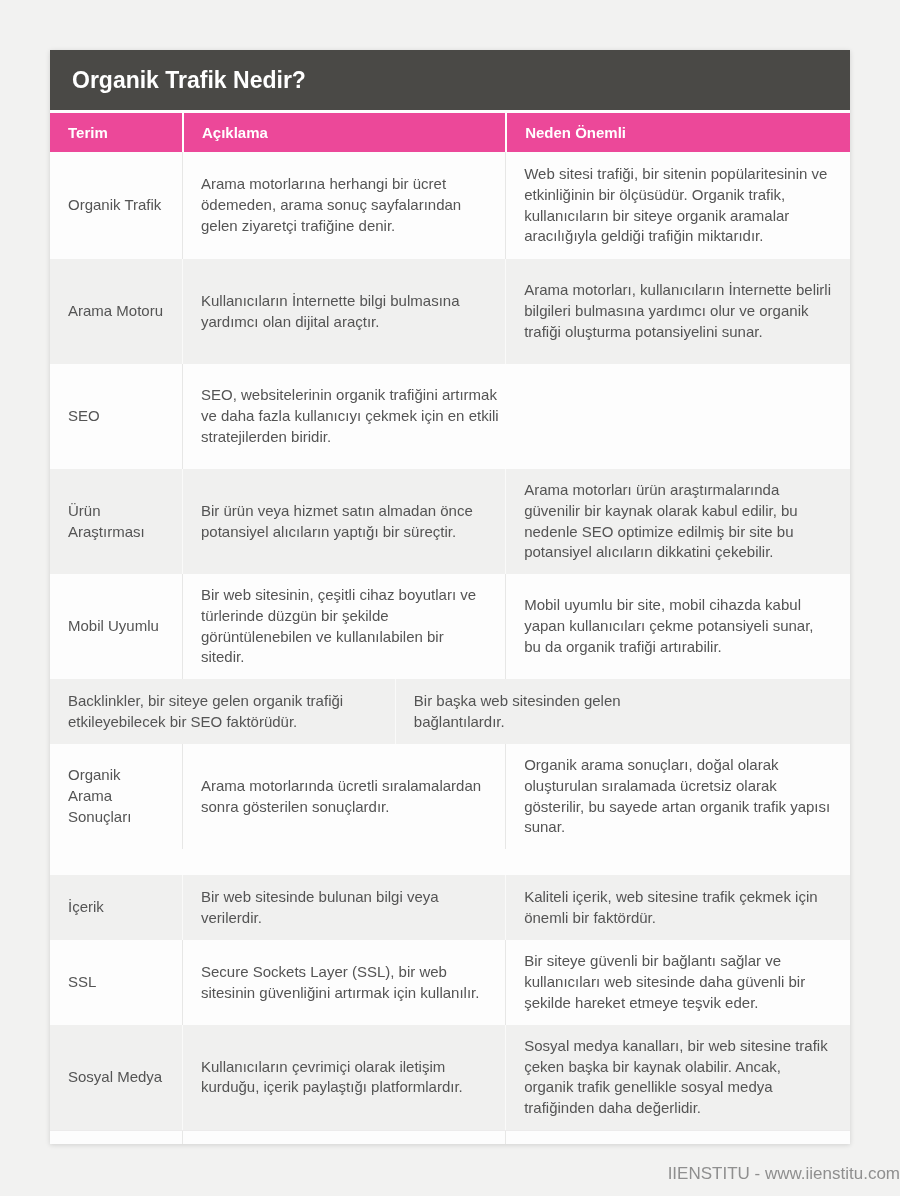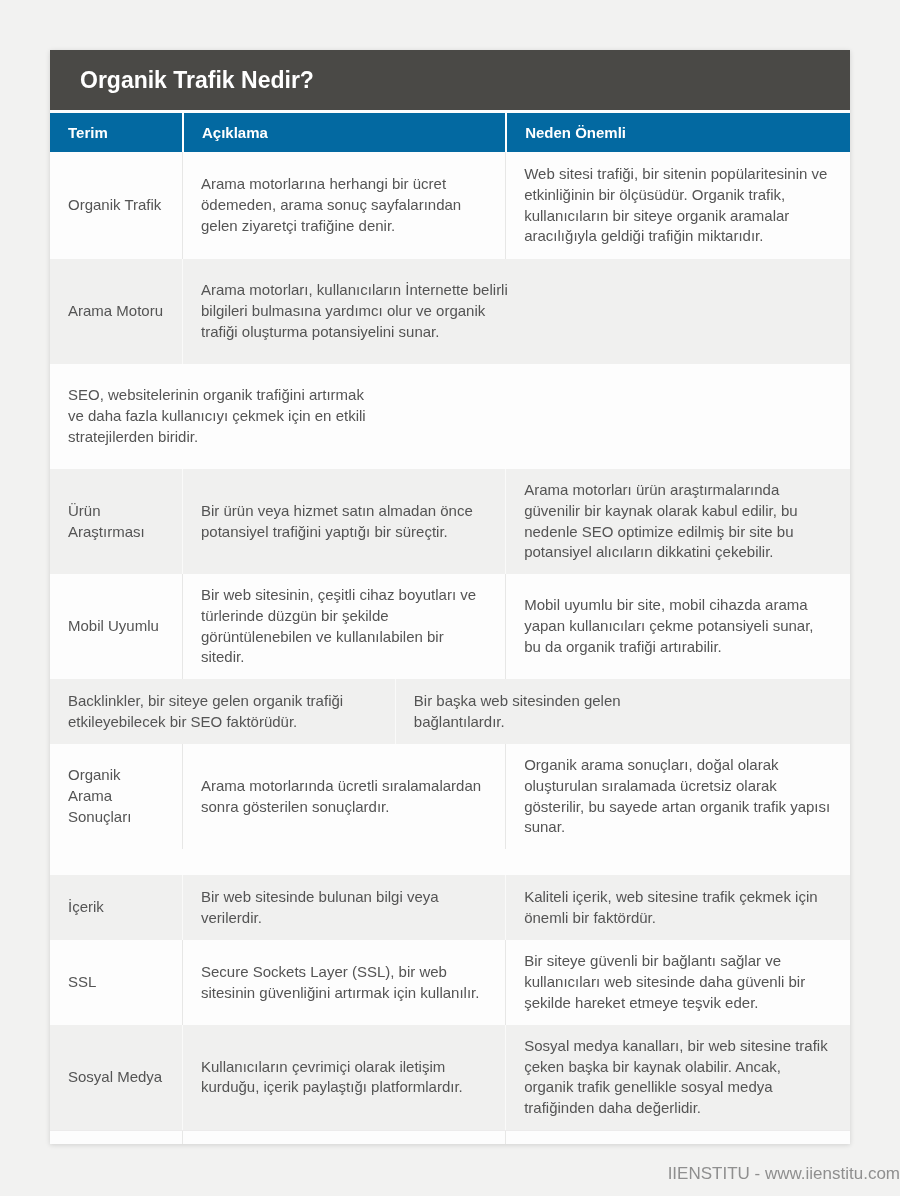--- a/index.html
+++ b/index.html
@@ -19,29 +19,29 @@
     margin: 0 auto;
     background: #fdfdfd;
     box-shadow: 0 1px 5px rgba(0,0,0,0.14);
   }
   .title-bar {
     background: #4a4946;
     color: #ffffff;
     height: 60px;
     display: flex;
     align-items: center;
-    padding: 0 30px;
+    padding: 0 22px;
     font-size: 23px;
     font-weight: bold;
     box-sizing: border-box;
   }
   .head-row {
     display: flex;
     margin-top: 3px;
-    background: #0369a1;
+    background: #ec4899;
   }
   .hcell {
     color: #ffffff;
     font-size: 15px;
     font-weight: bold;
     height: 39px;
     display: flex;
     align-items: center;
     padding: 0 18px;
     box-sizing: border-box;
@@ -113,52 +113,58 @@
           </div>
     <div class="cell c-why">
             <span>Web sitesi trafiği, bir sitenin popülaritesinin ve etkinliğinin bir ölçüsüdür. Organik trafik, kullanıcıların bir siteye organik aramalar aracılığıyla geldiği trafiğin miktarıdır.</span>
           </div>
   </div>
 
   <div class="row alt">
     <div class="cell c-term">
             <span>Arama Motoru</span>
           </div>
+    <div class="cell c-desc">
+            <span>Kullanıcıların İnternette bilgi bulmasına yardımcı olan dijital araçtır.</span>
+          </div>
     <div class="cell c-why">
             <span>Arama motorları, kullanıcıların İnternette belirli bilgileri bulmasına yardımcı olur ve organik trafiği oluşturma potansiyelini sunar.</span>
           </div>
   </div>
 
   <div class="row">
+    <div class="cell c-term">
+            <span>SEO</span>
+          </div>
     <div class="cell c-why">
             <span>SEO, websitelerinin organik trafiğini artırmak ve daha fazla kullanıcıyı çekmek için en etkili stratejilerden biridir.</span>
           </div>
   </div>
 
   <div class="row alt">
     <div class="cell c-term">
             <span>Ürün Araştırması</span>
           </div>
     <div class="cell c-desc">
-            <span>Bir ürün veya hizmet satın almadan önce potansiyel trafiğini yaptığı bir süreçtir.</span>
+            <span>Bir ürün veya hizmet satın almadan önce potansiyel alıcıların yaptığı bir süreçtir.</span>
           </div>
     <div class="cell c-why">
             <span>Arama motorları ürün araştırmalarında güvenilir bir kaynak olarak kabul edilir, bu nedenle SEO optimize edilmiş bir site bu potansiyel alıcıların dikkatini çekebilir.</span>
           </div>
   </div>
 
   <div class="row">
     <div class="cell c-term">
             <span>Mobil Uyumlu</span>
           </div>
     <div class="cell c-desc">
             <span>Bir web sitesinin, çeşitli cihaz boyutları ve türlerinde düzgün bir şekilde görüntülenebilen ve kullanılabilen bir sitedir.</span>
           </div>
     <div class="cell c-why">
-            <span>Mobil uyumlu bir site, mobil cihazda arama yapan kullanıcıları çekme potansiyeli sunar, bu da organik trafiği artırabilir.</span>
+            <span>Mobil uyumlu bir site, mobil cihazda kabul yapan kullanıcıları çekme potansiyeli sunar, bu da organik trafiği artırabilir.</span>
           </div>
   </div>
 
   <div class="row alt">
     <div class="cell c-why">
             <span>Backlinkler, bir siteye gelen organik trafiği etkileyebilecek bir SEO faktörüdür.</span>
           </div>
     <div class="cell c-desc">
             <span>Bir başka web sitesinden gelen bağlantılardır.</span>
           </div>

